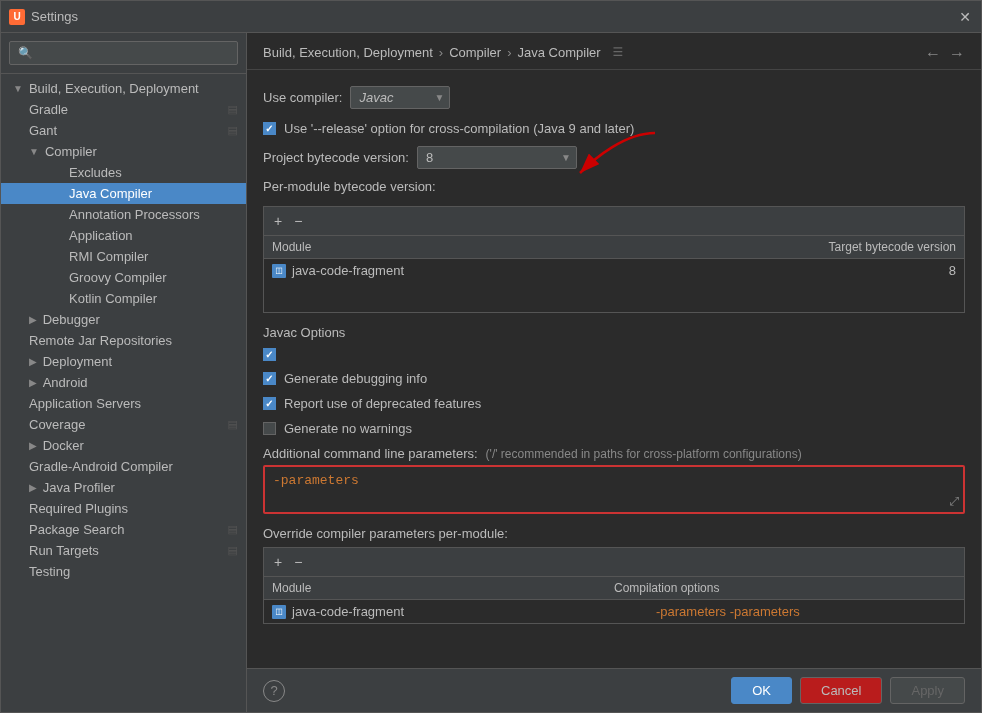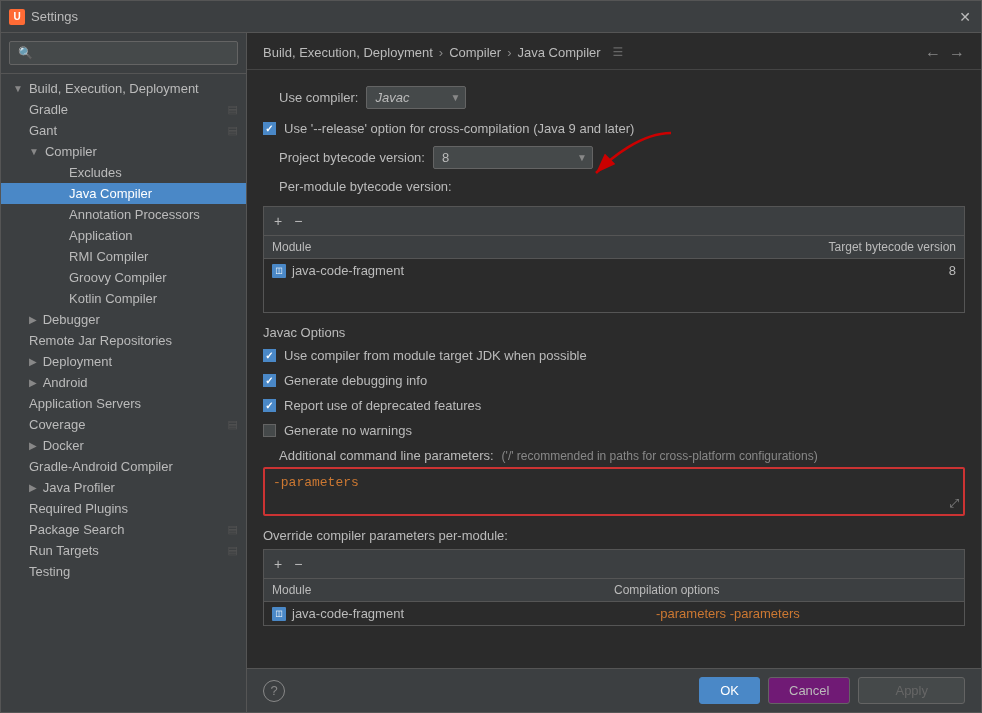--- a/index.html
+++ b/index.html
@@ -33,21 +33,21 @@
     .breadcrumb { padding: 10px 16px 8px; border-bottom: 1px solid #444; display: flex; align-items: center; gap: 6px; flex-shrink: 0; }
     .breadcrumb-text { color: #bbbbbb; font-size: 13px; }
     .breadcrumb-sep { color: #888; }
     .breadcrumb-active { color: #bbbbbb; font-weight: 500; }
     .nav-arrows { margin-left: auto; display: flex; gap: 8px; }
     .nav-btn { background: none; border: none; color: #888; cursor: pointer; font-size: 16px; }
 
     .settings-content { flex: 1; overflow-y: auto; padding: 16px; }
 
     .form-row { display: flex; align-items: center; gap: 8px; margin-bottom: 12px; }
-    .form-label { color: #bbbbbb; font-size: 13px; margin-left: 16px; }
+    .form-label { color: #bbbbbb; font-size: 13px; }
     .select-wrapper { position: relative; display: inline-flex; align-items: center; }
     .compiler-select { background: #45494a; border: 1px solid #646464; color: #bbbbbb; padding: 3px 24px 3px 8px; font-size: 13px; border-radius: 2px; appearance: none; outline: none; cursor: pointer; min-width: 100px; font-style: italic; }
     .select-arrow { position: absolute; right: 6px; color: #888; font-size: 10px; pointer-events: none; }
 
     .checkbox-row { display: flex; align-items: center; gap: 8px; margin-bottom: 10px; }
     .cb { width: 13px; height: 13px; background: #4a88c7; border: 1px solid #4a88c7; display: flex; align-items: center; justify-content: center; cursor: pointer; flex-shrink: 0; }
     .cb-unchecked { background: #45494a; border: 1px solid #646464; }
     .cb-check { color: white; font-size: 10px; font-weight: bold; }
     .cb-label { color: #bbbbbb; font-size: 13px; }
 
@@ -75,22 +75,22 @@
     .cmd-input { width: 100%; background: transparent; border: none; color: #cc7832; padding: 6px 28px 6px 8px; font-size: 13px; font-family: 'Courier New', monospace; outline: none; min-height: 40px; resize: none; }
     .expand-btn { position: absolute; right: 4px; bottom: 4px; background: none; border: none; color: #888; cursor: pointer; font-size: 12px; }
 
     .override-section-label { color: #bbbbbb; font-size: 13px; margin: 8px 0 6px; }
 
     
     .bottom-bar { display: flex; align-items: center; justify-content: space-between; padding: 8px 16px; border-top: 1px solid #555; background: #3c3f41; flex-shrink: 0; }
     .help-btn { width: 22px; height: 22px; border-radius: 50%; border: 1px solid #888; background: none; color: #888; cursor: pointer; font-size: 13px; display: flex; align-items: center; justify-content: center; }
     .action-btns { display: flex; gap: 8px; }
     .btn-primary { background: #4a88c7; border: 1px solid #4a88c7; color: white; padding: 5px 20px; border-radius: 3px; cursor: pointer; font-size: 13px; }
-    .btn-default { background: #701a75; border: 1px solid #646464; color: #bbbbbb; padding: 5px 20px; border-radius: 3px; cursor: pointer; font-size: 13px; }
-    .btn-disabled { background: #45494a; border: 1px solid #646464; color: #666; padding: 5px 36px; border-radius: 3px; cursor: default; font-size: 13px; }
+    .btn-default { background: #b91c1c; border: 1px solid #646464; color: #bbbbbb; padding: 5px 20px; border-radius: 3px; cursor: pointer; font-size: 13px; }
+    .btn-disabled { background: #45494a; border: 1px solid #646464; color: #666; padding: 5px 20px; border-radius: 3px; cursor: default; font-size: 13px; }
 
     
     .panel-relative { position: relative; }
   </style>
 </head>
 <body>
 
 <div class="window">
 
   <div class="title-bar">
@@ -301,21 +301,20 @@
           </div>
           <div style="height:30px;"></div>
         </div>
 
         <div class="javac-section-title">Javac Options</div>
 
         <div class="checkbox-row">
           <div class="cb">
             <span class="cb-check">✓</span>
           </div>
-          <span class="cb-label">Use compiler from module target JDK when possible</span>
         </div>
 
         <div class="checkbox-row">
           <div class="cb">
             <span class="cb-check">✓</span>
           </div>
           <span class="cb-label">Generate debugging info</span>
         </div>
 
         <div class="checkbox-row">

